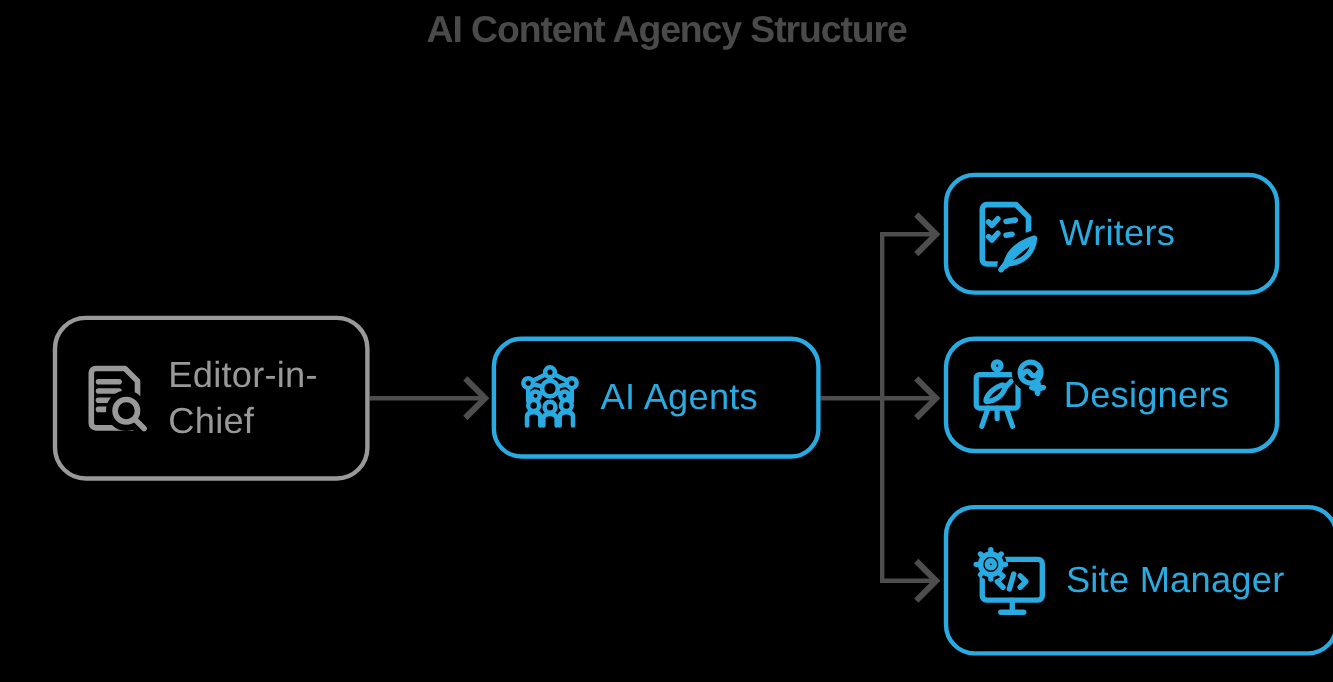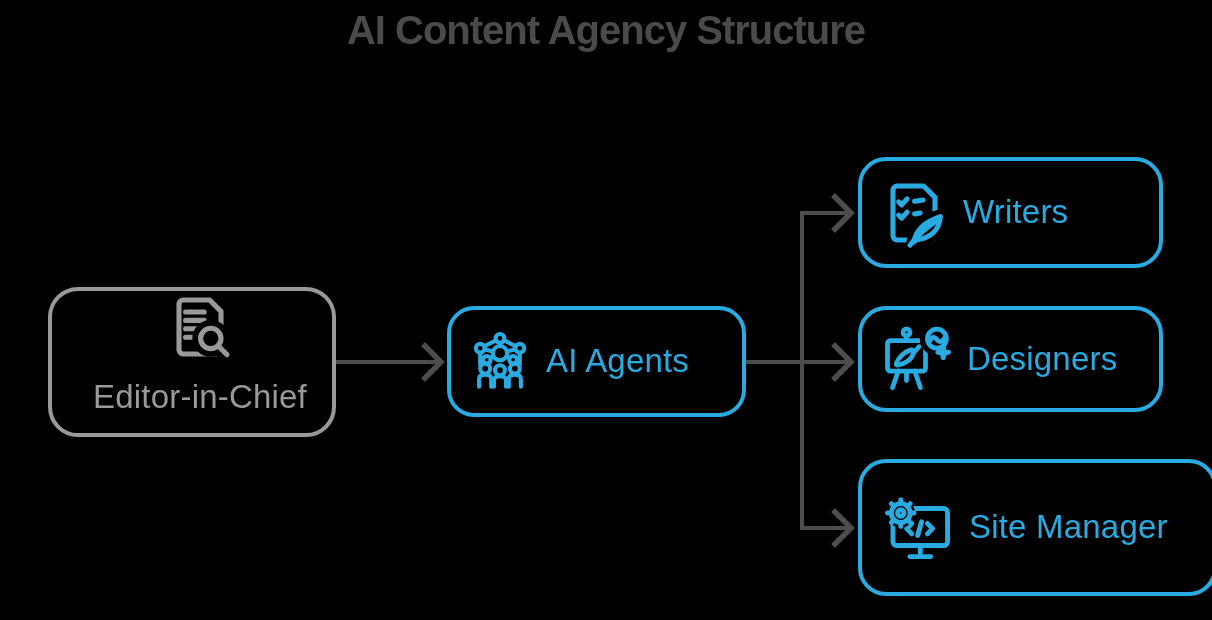--- a/index.html
+++ b/index.html
@@ -2,30 +2,30 @@
 <html><head>
 <meta charset="utf-8">
 <style>
   html,body{margin:0;padding:0;background:#000;}
   #canvas{
     position:relative;width:1212px;height:620px;background:#000;overflow:hidden;
     font-family:"Liberation Sans","DejaVu Sans",sans-serif;
   }
   .title{
     position:absolute;top:8px;left:0;width:100%;text-align:center;
-    font-size:40px;font-weight:700;letter-spacing:-1px;color:#4A4A4A;
+    font-size:34px;font-weight:700;letter-spacing:-1px;color:#4A4A4A;
   }
   .node{
     position:absolute;box-sizing:border-box;border:4px solid;border-radius:30px;
     display:flex;align-items:center;padding-left:16px;gap:13px;background:transparent;
   }
   .node .label{
     font-size:33px;font-weight:500;line-height:1.28;letter-spacing:.2px;
   }
-  .node.gray{border-color:#999999;flex-direction:column;}
+  .node.gray{border-color:#999999;}
   .node.gray .label{color:#999999;}
   .node.blue{border-color:#29ABE2;border-width:4px;border-radius:28px;}
   .node.blue .label{color:#29ABE2;}
   .icon{flex:0 0 auto;display:block;}
   #node-editor{left:48px;top:287px;width:288px;height:150px;}
   #node-ai{left:447px;top:306px;width:299px;height:111px;border-radius:27px;}
   #node-writers{left:858px;top:157px;width:305px;height:111px;}
   #node-designers{left:858px;top:306px;width:305px;height:106px;}
   #node-site{left:858px;top:459px;width:359px;height:137px;}
   #connectors{position:absolute;left:0;top:0;width:1212px;height:620px;}

